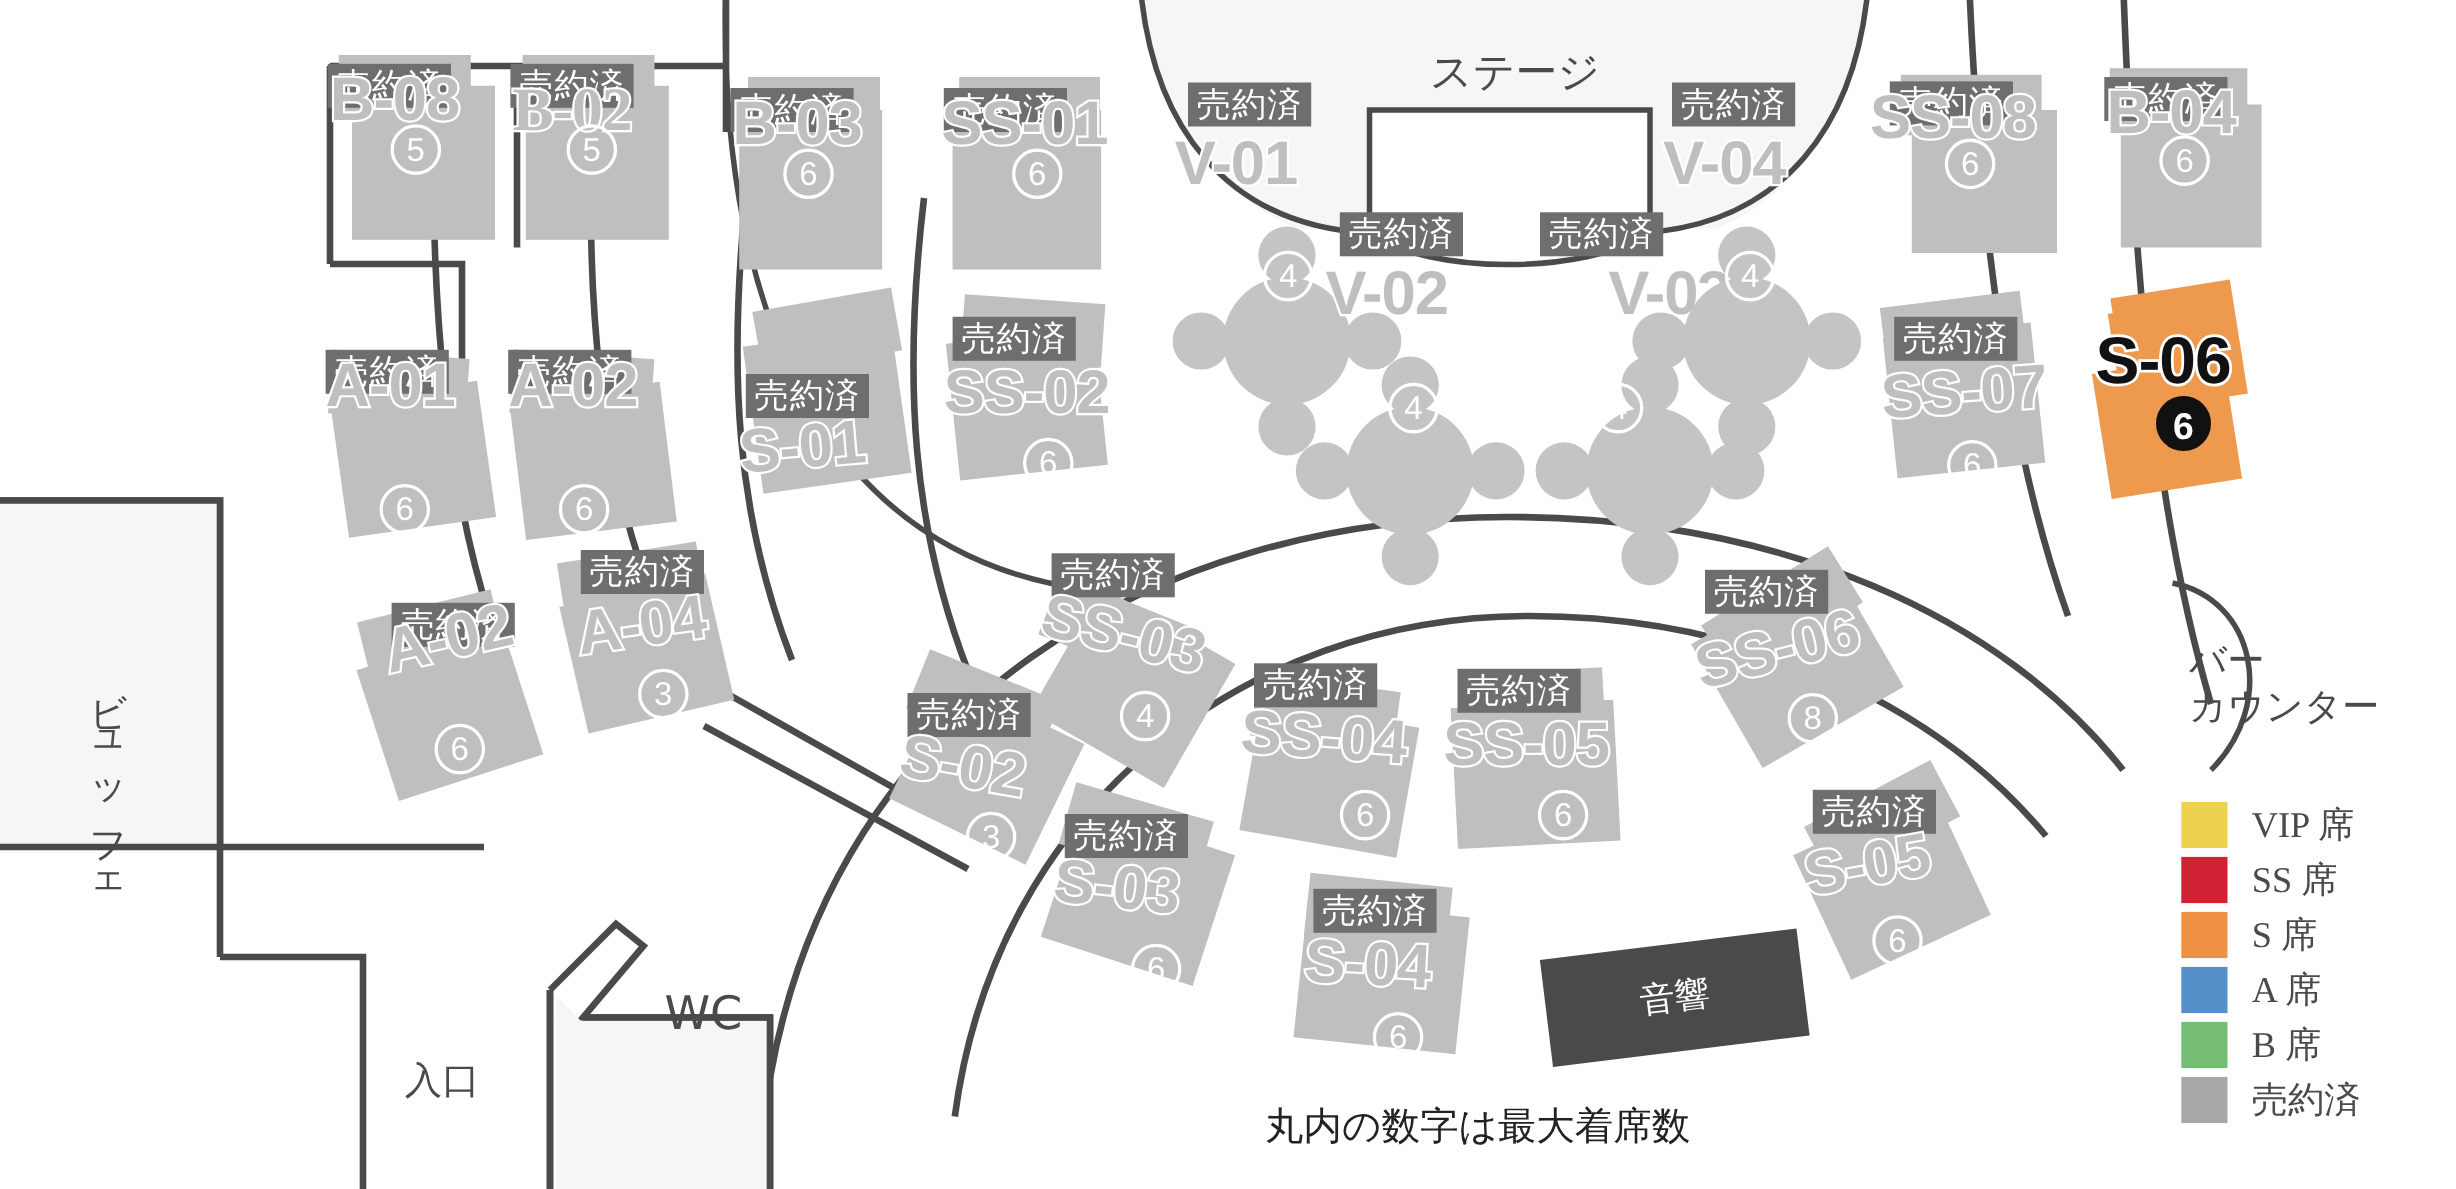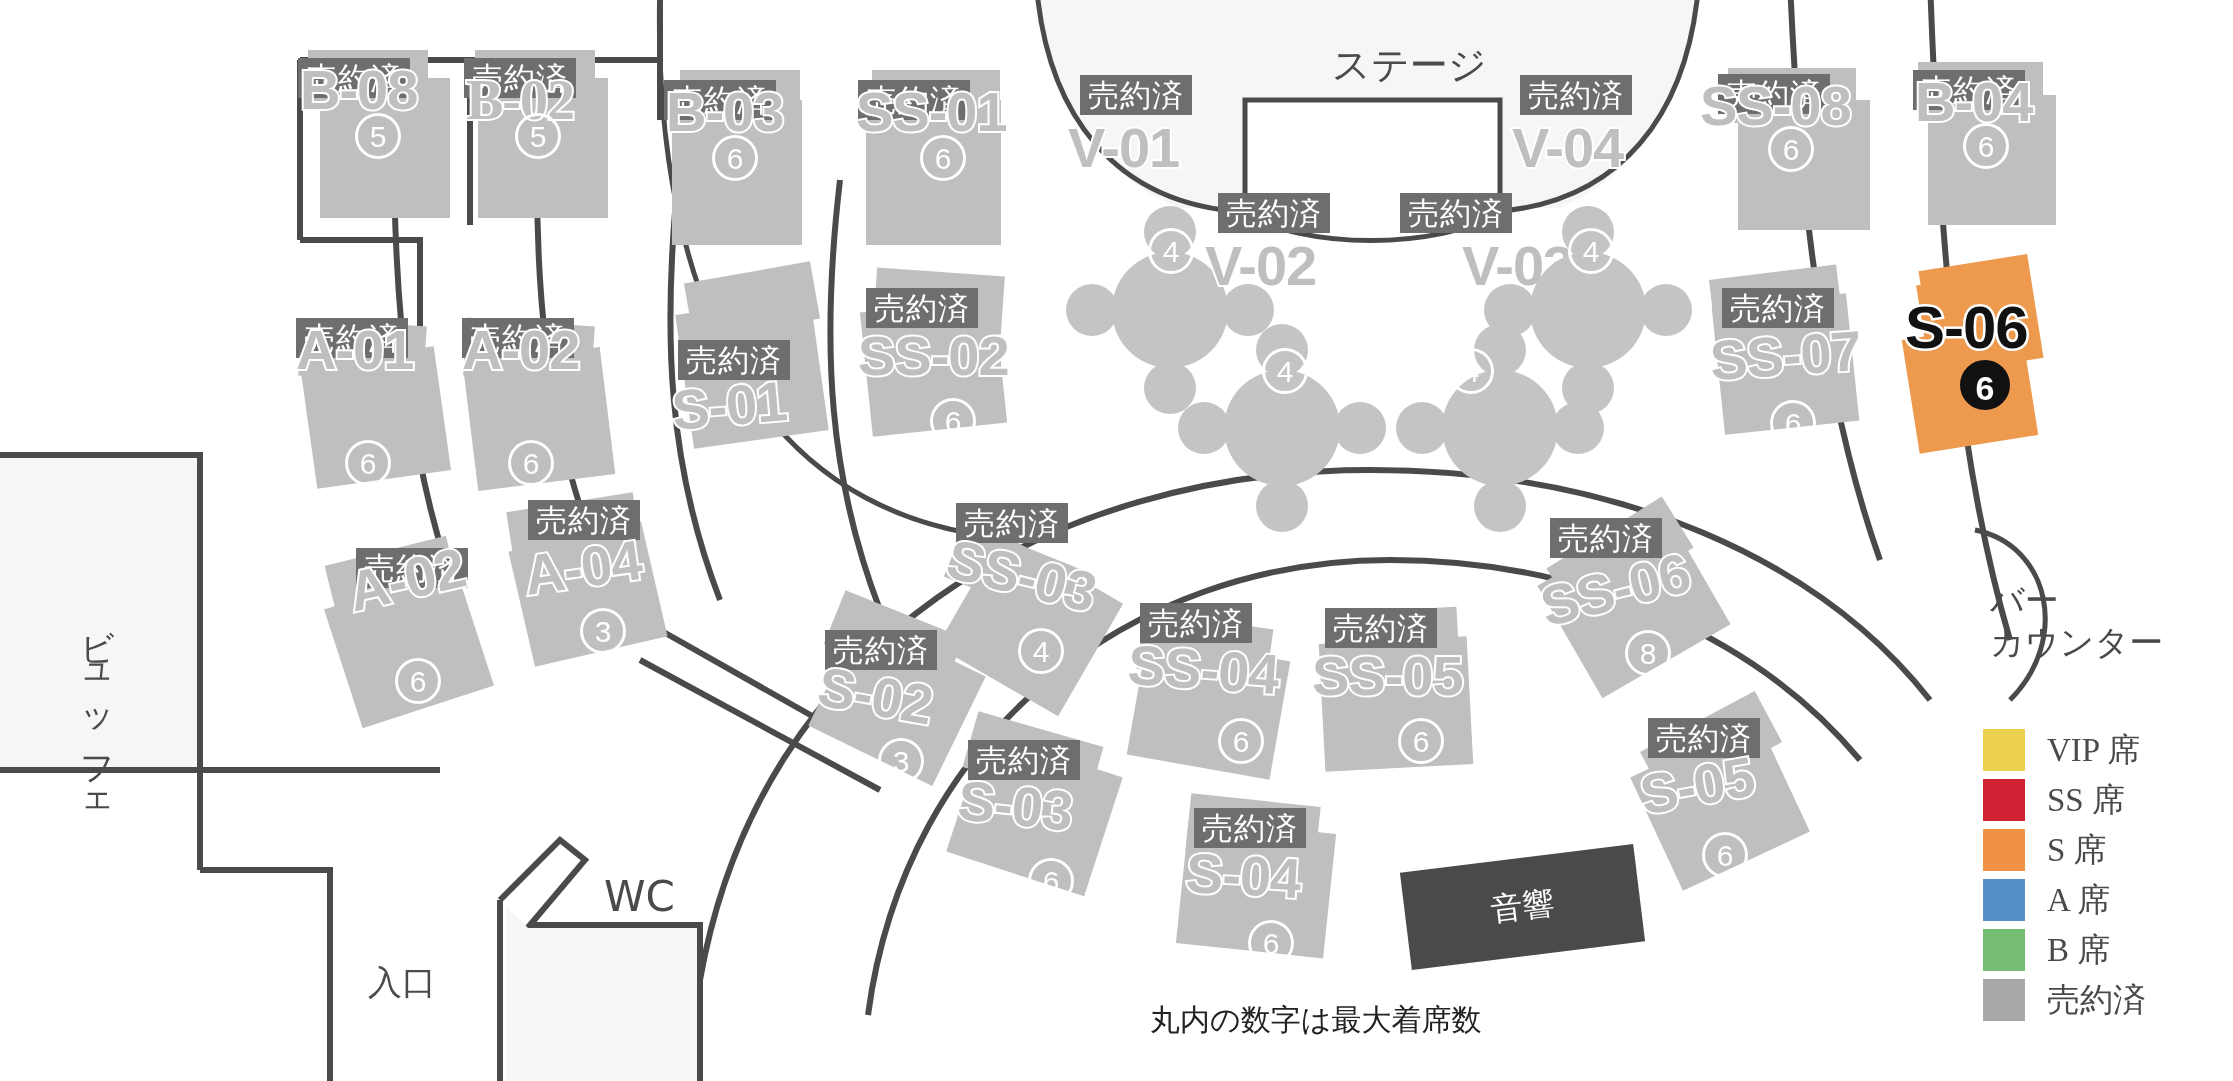--- a/index.html
+++ b/index.html
@@ -84,21 +84,21 @@
     color: #4a4a4a;
     font-size: 34px;
     font-family: "DejaVu Sans", sans-serif;
     white-space: nowrap;
   }
   .plan-label.vertical {
     writing-mode: vertical-rl;
     white-space: nowrap;
     letter-spacing: 4px;
   }
-  .plan-label.big { font-size: 38px; margin-left: 32px; }
+  .plan-label.big { font-size: 38px; }
 
   
   .booth {
     position: absolute;
     background: #4a4a4a;
     color: #ffffff;
     font-size: 32px;
     display: flex;
     align-items: center;
     justify-content: center;
@@ -119,21 +119,21 @@
     font-size: 33px;
     color: #4a4a4a;
     font-family: Liberation Serif, serif;
     white-space: nowrap;
   }
 
   
   #caption {
     position: absolute;
     left: 1150px; top: 1000px;
-    font-size: 30px;
+    font-size: 35px;
     color: #222222;
     font-family: "DejaVu Sans", sans-serif;
     white-space: nowrap;
   }
 </style>
 </head>
 <body>
 
 <div id="stage-root">
 
@@ -186,21 +186,21 @@
     <path d="M1975,530 C2050,545 2070,640 2010,700" fill="none" stroke="#4a4a4a" stroke-width="5"></path>
   </svg>
 
   <div class="plan-label big" style="left:1300px; top:40px;">ステージ</div>
 
   <div class="plan-label vertical" style="left:75px; top:605px;">ビュッフェ</div>
 
   <div class="plan-label" style="left:1990px; top:578px;">バー</div>
   <div class="plan-label" style="left:1990px; top:620px;">カウンター</div>
 
-  <div class="plan-label" style="left:604px; top:872px; font-size:42px;">WC</div>
+  <div class="plan-label" style="left:604px; top:896px; font-size:42px;">WC</div>
 
   <div class="plan-label" style="left:368px; top:960px;">入口</div>
 
   <div class="booth" style="left:1405px; top:858px; width:235px; height:98px; transform:rotate(-7deg);">
     <span>音響</span>
   </div>
 
   <div id="caption">丸内の数字は最大着席数</div>
 
   <div>

